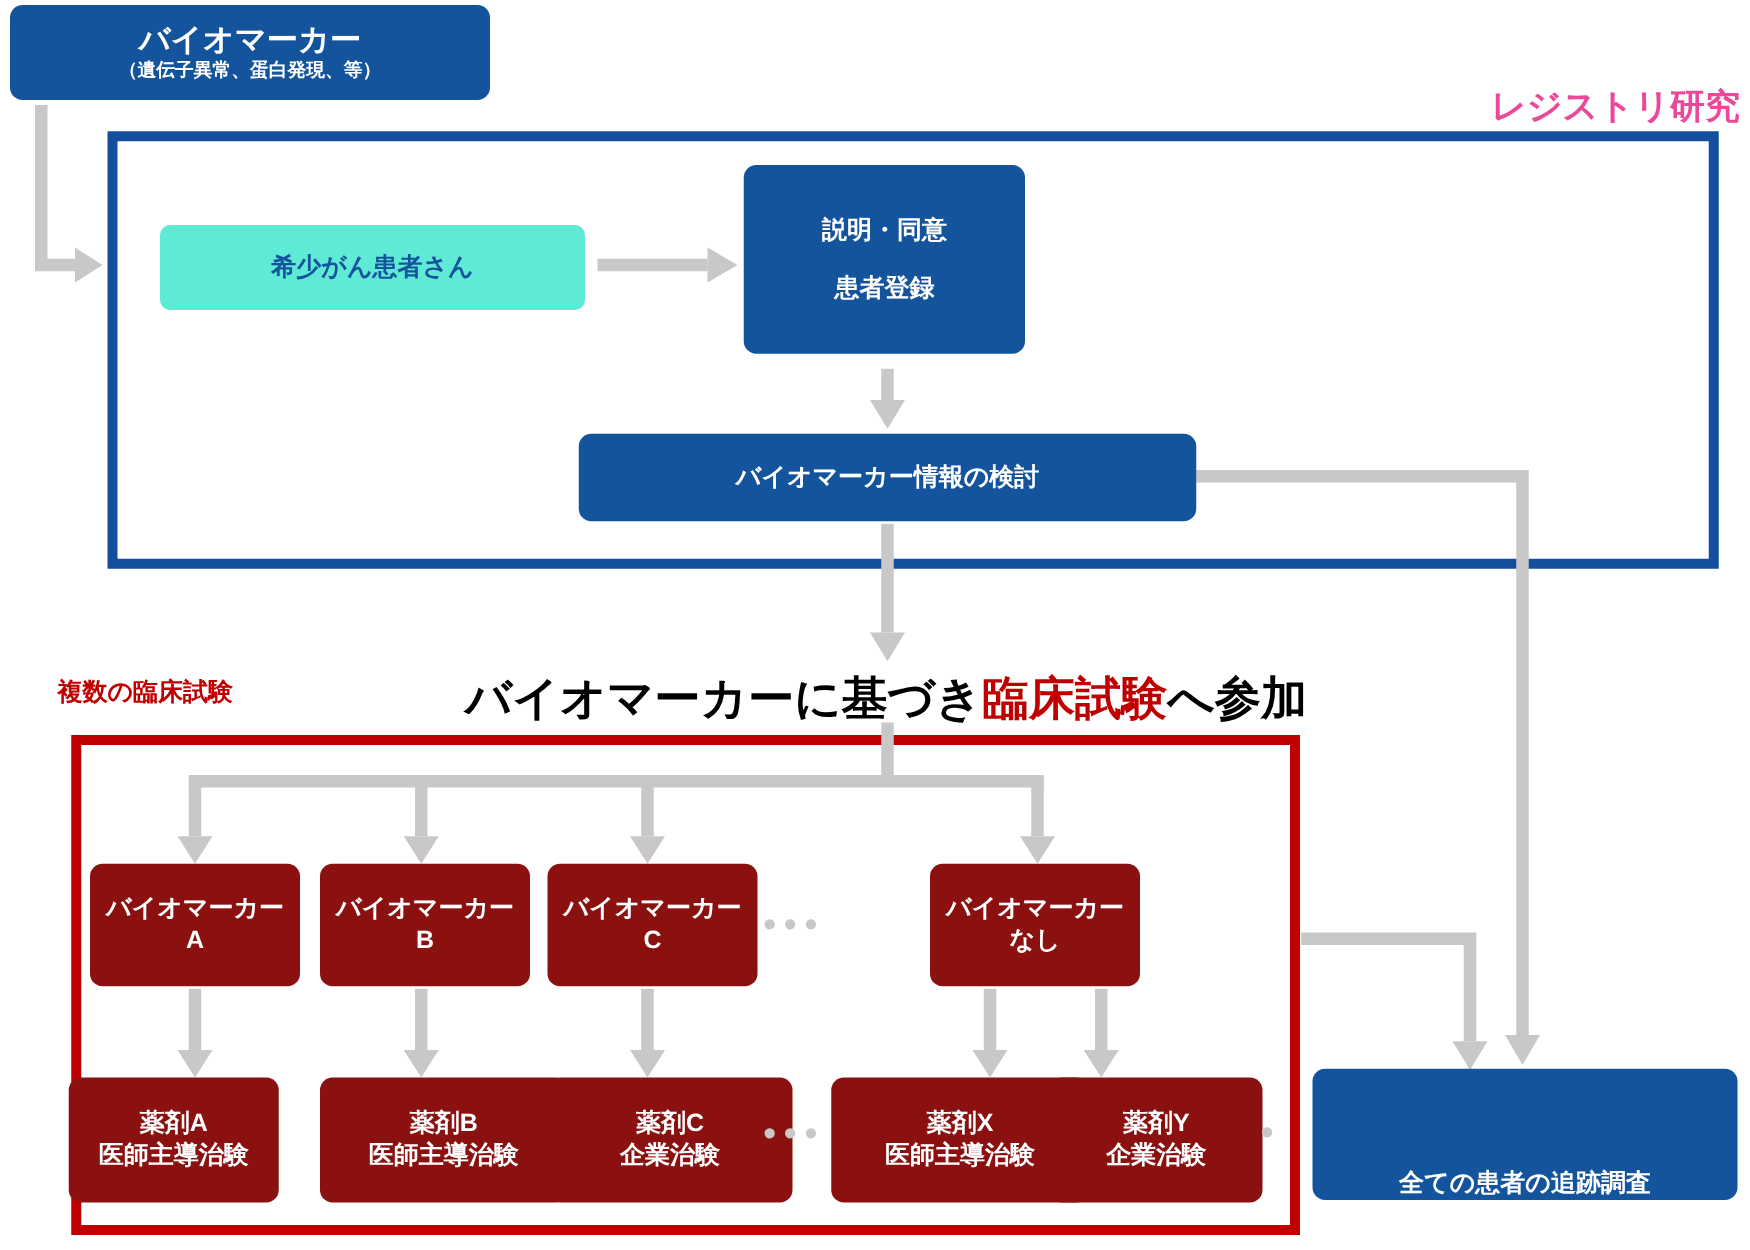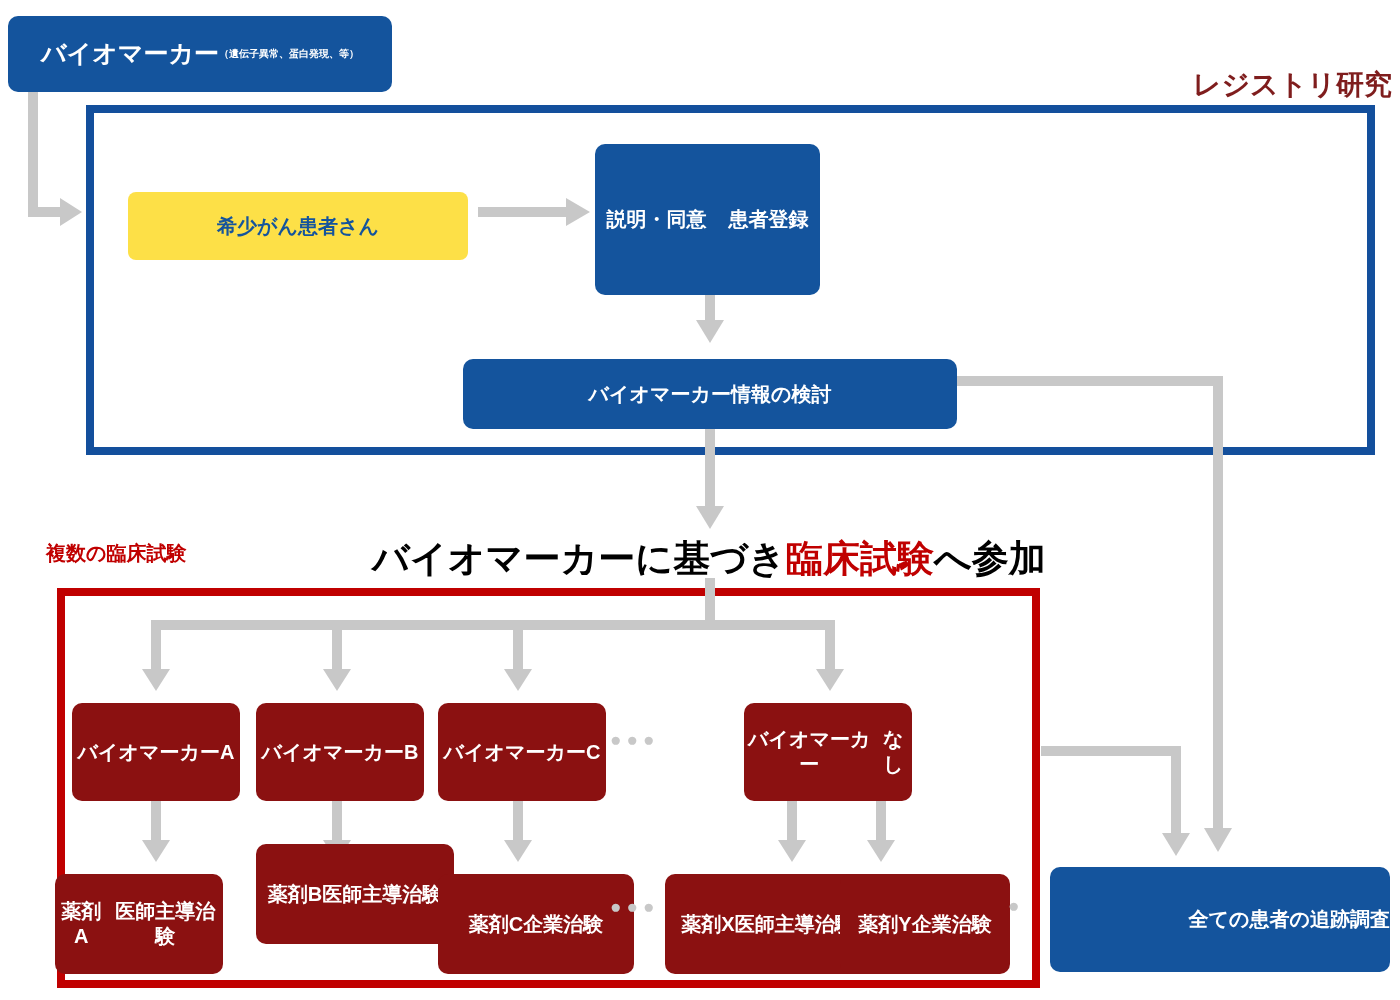--- a/index.html
+++ b/index.html
@@ -7,27 +7,27 @@
     position:relative;width:1400px;height:1000px;overflow:hidden;background:#ffffff;
     font-family:"Liberation Sans","DejaVu Sans",sans-serif;font-weight:bold;
   }
   .abs{position:absolute;box-sizing:border-box;}
   
   .frame-blue{border:8px solid #134F9C;z-index:1;}
   .frame-red{border:8px solid #C00000;z-index:1;}
   
   #arrows{position:absolute;left:0;top:0;width:1400px;height:1000px;z-index:2;}
   
-  .box{display:flex;flex-direction:row;align-items:center;justify-content:center;
-       text-align:center;border-radius:10px;z-index:3;line-height:1.25;margin-top:12px;}
+  .box{display:flex;flex-direction:column;align-items:center;justify-content:center;
+       text-align:center;border-radius:10px;z-index:3;line-height:1.25;}
   .box-blue{background:#14549D;color:#ffffff;}
-  .box-light{background:#fde047;color:#14549D;}
+  .box-light{background:#5eead4;color:#14549D;}
   .box-maroon{background:#8B1111;color:#ffffff;}
   .lbl{z-index:3;white-space:nowrap;}
-  .lbl-blue{color:#7f1d1d;margin-left:30px;}
+  .lbl-blue{color:#ec4899;margin-left:30px;}
   .lbl-red{color:#C00000;}
   .dots{z-index:3;color:#C8C8C8;font-size:19px;letter-spacing:5px;line-height:1;}
   .t24{font-size:20px;}
   .t20{font-size:20px;}
 </style>
 </head>
 <body>
 
 <div id="canvas">
 
@@ -78,21 +78,21 @@
       <polygon points="323,840 351,840 337,862"></polygon>
       <polygon points="504,840 532,840 518,862"></polygon>
       <polygon points="778,840 806,840 792,862"></polygon>
       <polygon points="867,840 895,840 881,862"></polygon>
       <polygon points="1162,833 1190,833 1176,856"></polygon>
     </g>
   </svg>
 
   <div class="box box-blue abs" style="left:8px;top:4px;width:384px;height:76px;">
     <span style="font-size:25px;">バイオマーカー</span>
-    <span style="font-size:10px;">（遺伝子異常、蛋白発現、等）</span>
+    <span style="font-size:15px;">（遺伝子異常、蛋白発現、等）</span>
   </div>
 
   <div class="lbl lbl-blue abs" style="right:8px;top:66px;font-size:28px;">レジストリ研究</div>
 
   <div class="box box-light abs t24" style="left:128px;top:180px;width:340px;height:68px;border-radius:8px;">
     <span>希少がん患者さん</span>
   </div>
 
   <div class="box box-blue abs t24" style="left:595px;top:132px;width:225px;height:151px;gap:22px;">
     <span>説明・同意</span>
@@ -124,21 +124,21 @@
   <div class="dots abs" style="left:610px;top:730px;">●●●</div>
   <div class="box box-maroon abs t20" style="left:744px;top:691px;width:168px;height:98px;">
     <span>バイオマーカー</span>
     <span>なし</span>
   </div>
 
   <div class="box box-maroon abs t20" style="left:55px;top:862px;width:168px;height:100px;">
     <span>薬剤A</span>
     <span>医師主導治験</span>
   </div>
-  <div class="box box-maroon abs t20" style="left:256px;top:832px;width:198px;height:100px;justify-content:center;">
+  <div class="box box-maroon abs t20" style="left:256px;top:862px;width:198px;height:100px;justify-content:center;">
     <span>薬剤B</span>
     <span>医師主導治験</span>
   </div>
   <div class="box box-maroon abs t20" style="left:438px;top:862px;width:196px;height:100px;">
     <span>薬剤C</span>
     <span>企業治験</span>
   </div>
   <div class="dots abs" style="left:610px;top:897px;">●●●</div>
   <div class="box box-maroon abs t20" style="left:665px;top:862px;width:206px;height:100px;">
     <span>薬剤X</span>

